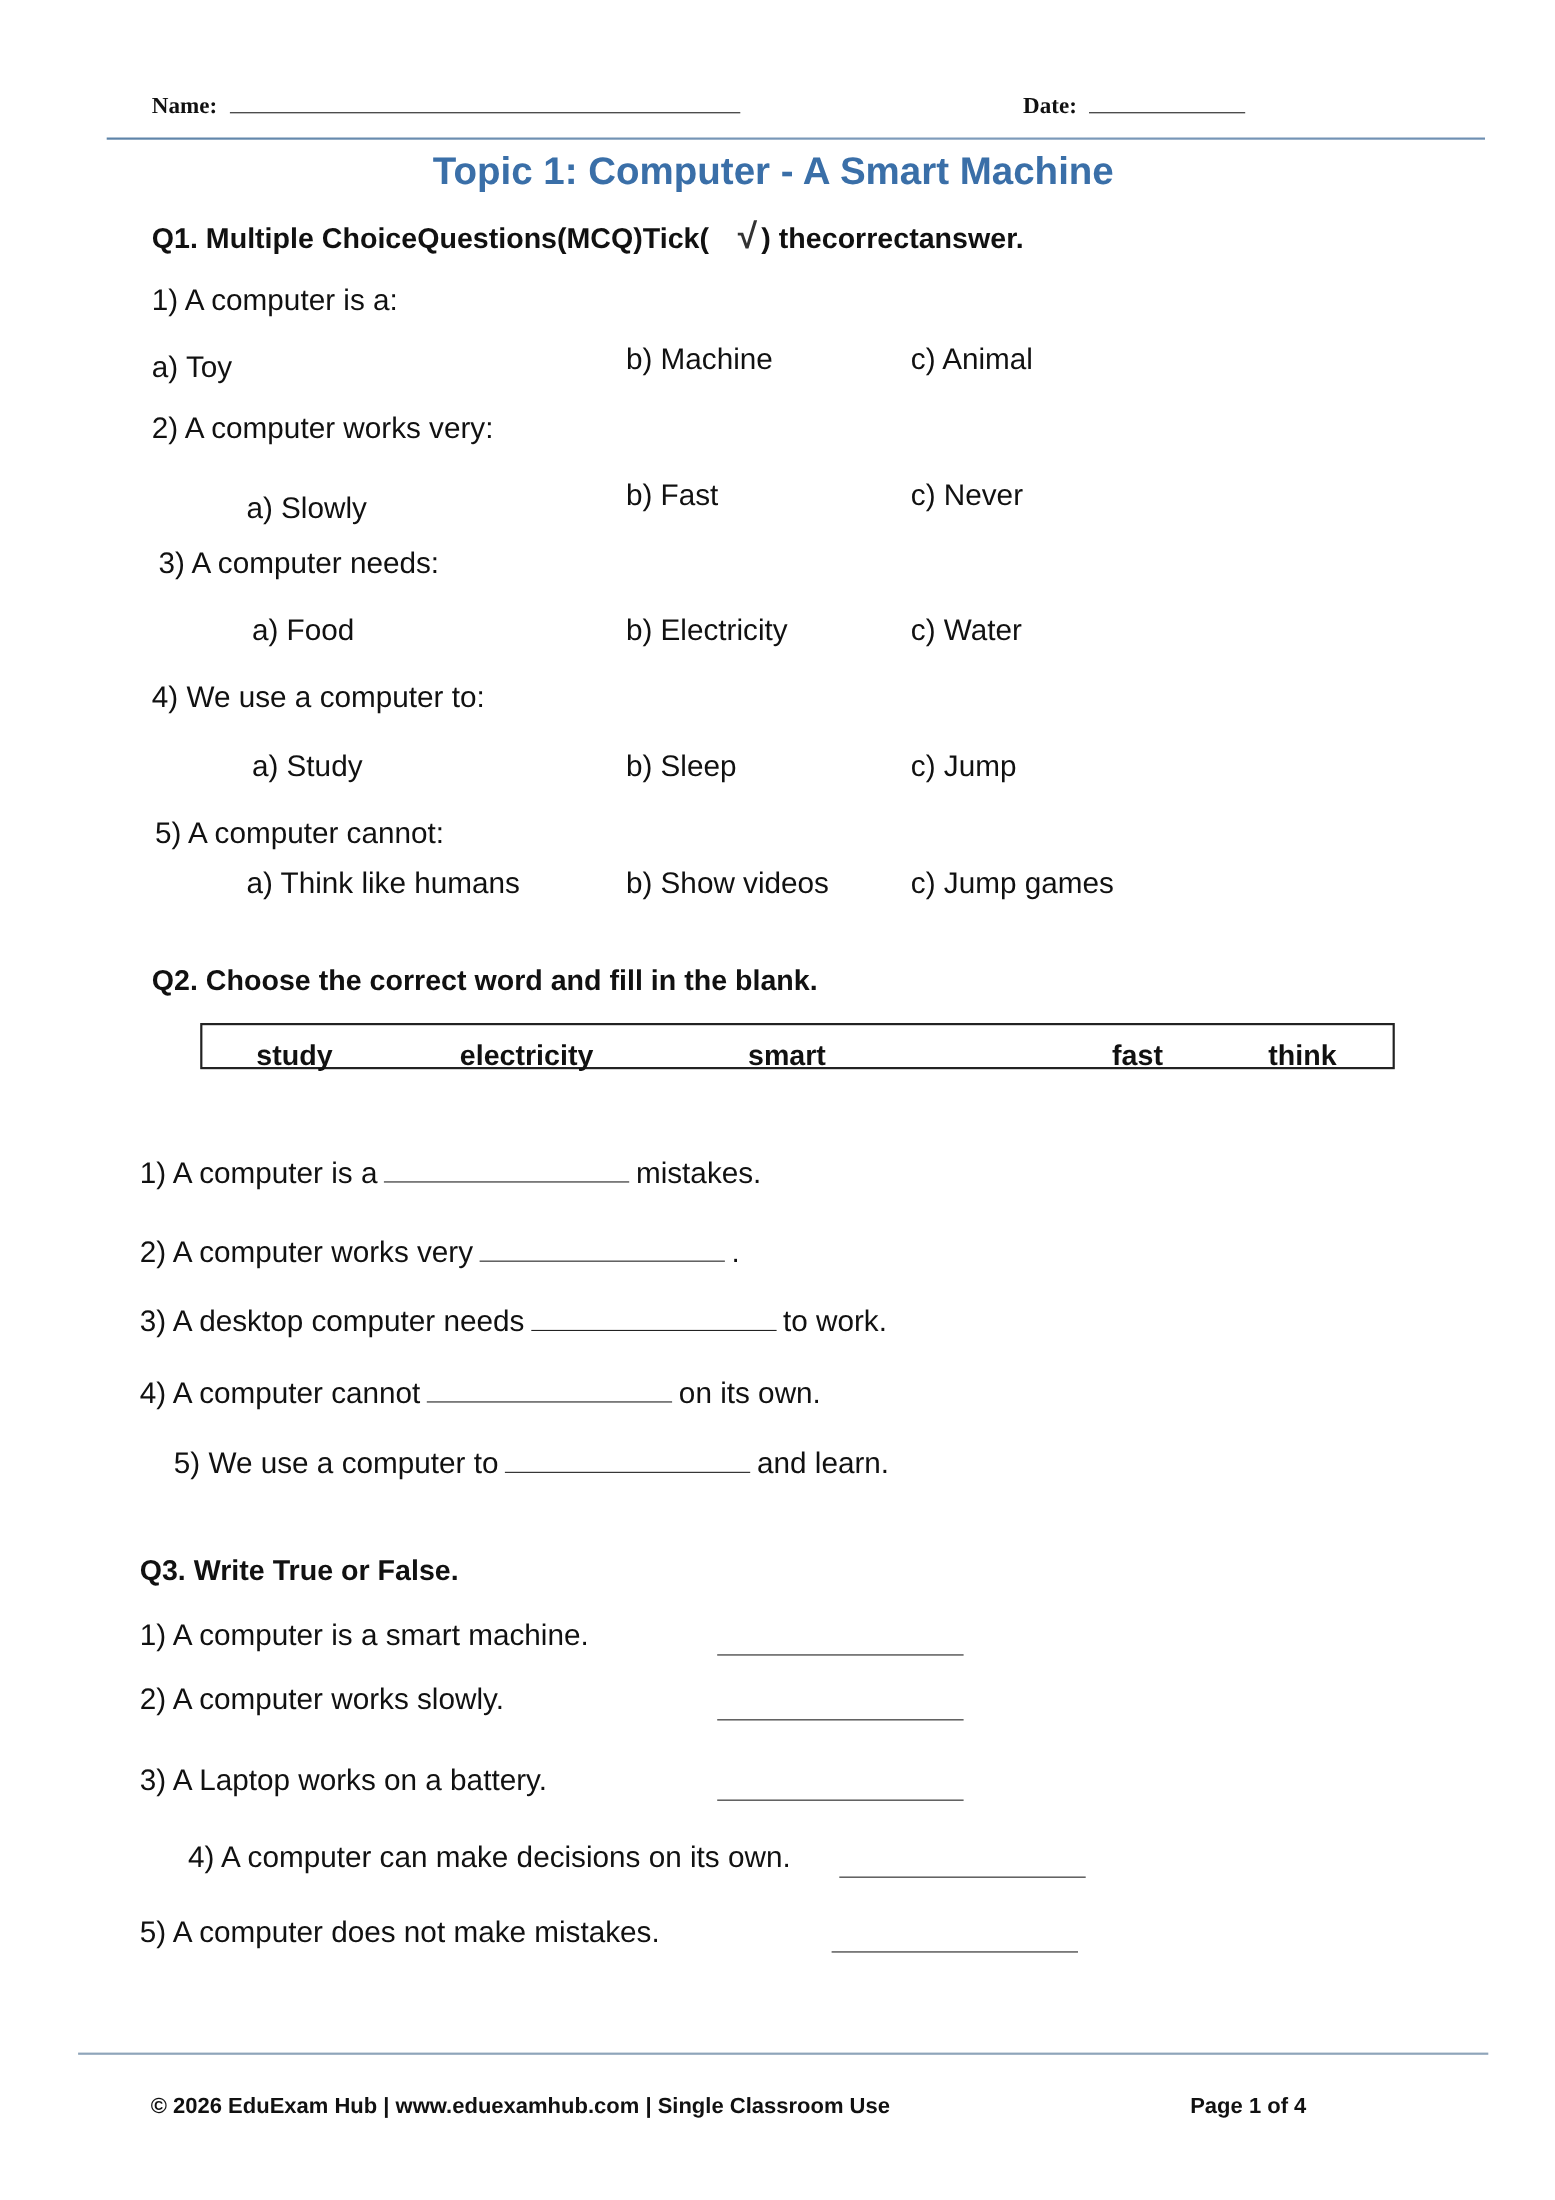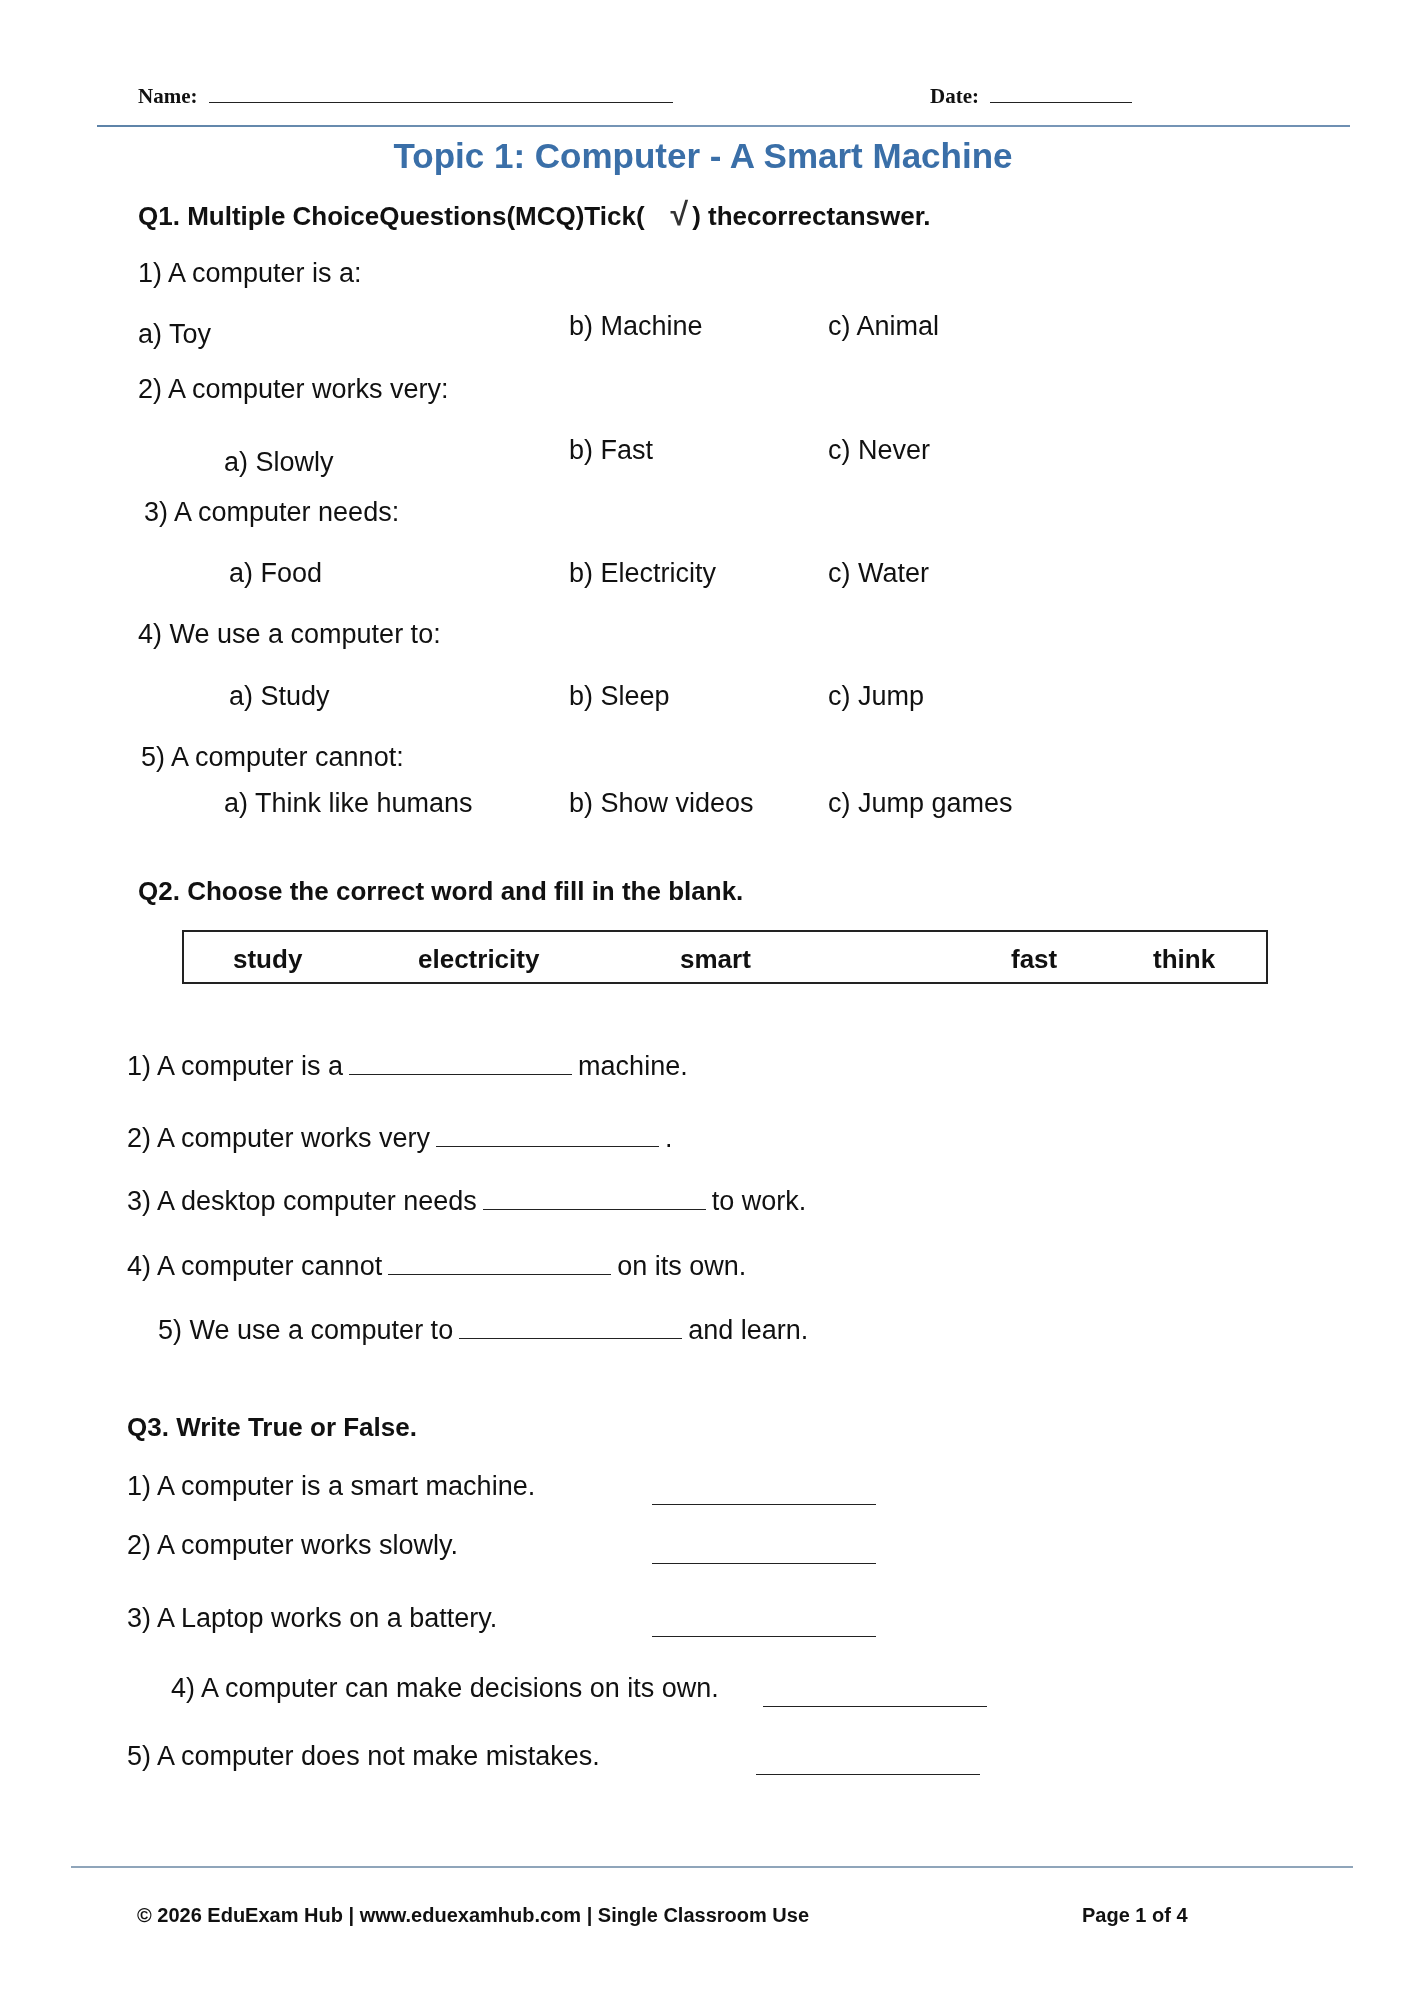--- a/index.html
+++ b/index.html
@@ -5,21 +5,21 @@
   html,body{margin:0;padding:0;background:#fff;}
   body{width:1414px;height:2000px;position:relative;overflow:hidden;font-family:"Liberation Sans",sans-serif;color:#111;}
   .abs{position:absolute;white-space:nowrap;}
   .serif{font-family:"Liberation Serif",serif;font-weight:bold;font-size:21px;}
   .uline{display:inline-block;border-bottom:1.5px solid #222;vertical-align:baseline;}
   .rule{position:absolute;height:2px;background:linear-gradient(90deg,#5d83a8,#7f9cbb 60%,#6e8fb2);}
   .title{left:0;width:1406px;text-align:center;top:136px;font-size:35px;font-weight:bold;color:#3a6fa8;}
   .qhead{font-size:26px;font-weight:bold;}
   .txt{font-size:27px;}
   .check{display:inline-block;color:#333;font-size:32px;font-weight:bold;margin:0 4px 0 26px;}
-  .wordbox{position:absolute;left:182px;top:930px;width:1086px;height:54px;border:2px solid #222;box-sizing:border-box;}
+  .wordbox{position:absolute;left:182px;top:930px;width:1086px;height:42px;border:2px solid #222;box-sizing:border-box;}
   .word{position:absolute;top:12px;font-size:26px;font-weight:bold;}
   .blank{display:inline-block;width:223px;border-bottom:1.5px solid #222;height:1px;vertical-align:baseline;margin:0 6px;}
   .footer{font-size:20px;font-weight:bold;}
 </style>
 </head>
 <body>
 
 <div class="abs serif" style="left:138px;top:84px;">
   <span>Name:</span>
   <span class="uline" style="width:464px;margin-left:6px;"></span>
@@ -64,21 +64,21 @@
 <div class="abs qhead" style="left:138px;top:876px;">Q2. Choose the correct word and fill in the blank.</div>
 <div class="wordbox">
   <span class="word" style="left:49px;">study</span>
   <span class="word" style="left:234px;">electricity</span>
   <span class="word" style="left:496px;">smart</span>
   <span class="word" style="left:791px;margin-left:36px;">fast</span>
   <span class="word" style="left:969px;">think</span>
 </div>
 
 <div class="abs txt" style="left:127px;top:1051px;">
-  <span>1) A computer is a</span><span class="blank"></span><span>machine.</span>
+  <span>1) A computer is a</span><span class="blank"></span><span>mistakes.</span>
 </div>
 <div class="abs txt" style="left:127px;top:1123px;">
   <span>2) A computer works very</span><span class="blank"></span><span>.</span>
 </div>
 <div class="abs txt" style="left:127px;top:1186px;">
   <span>3) A desktop computer needs</span><span class="blank"></span><span>to work.</span>
 </div>
 <div class="abs txt" style="left:127px;top:1251px;">
   <span>4) A computer cannot</span><span class="blank"></span><span>on its own.</span>
 </div>

